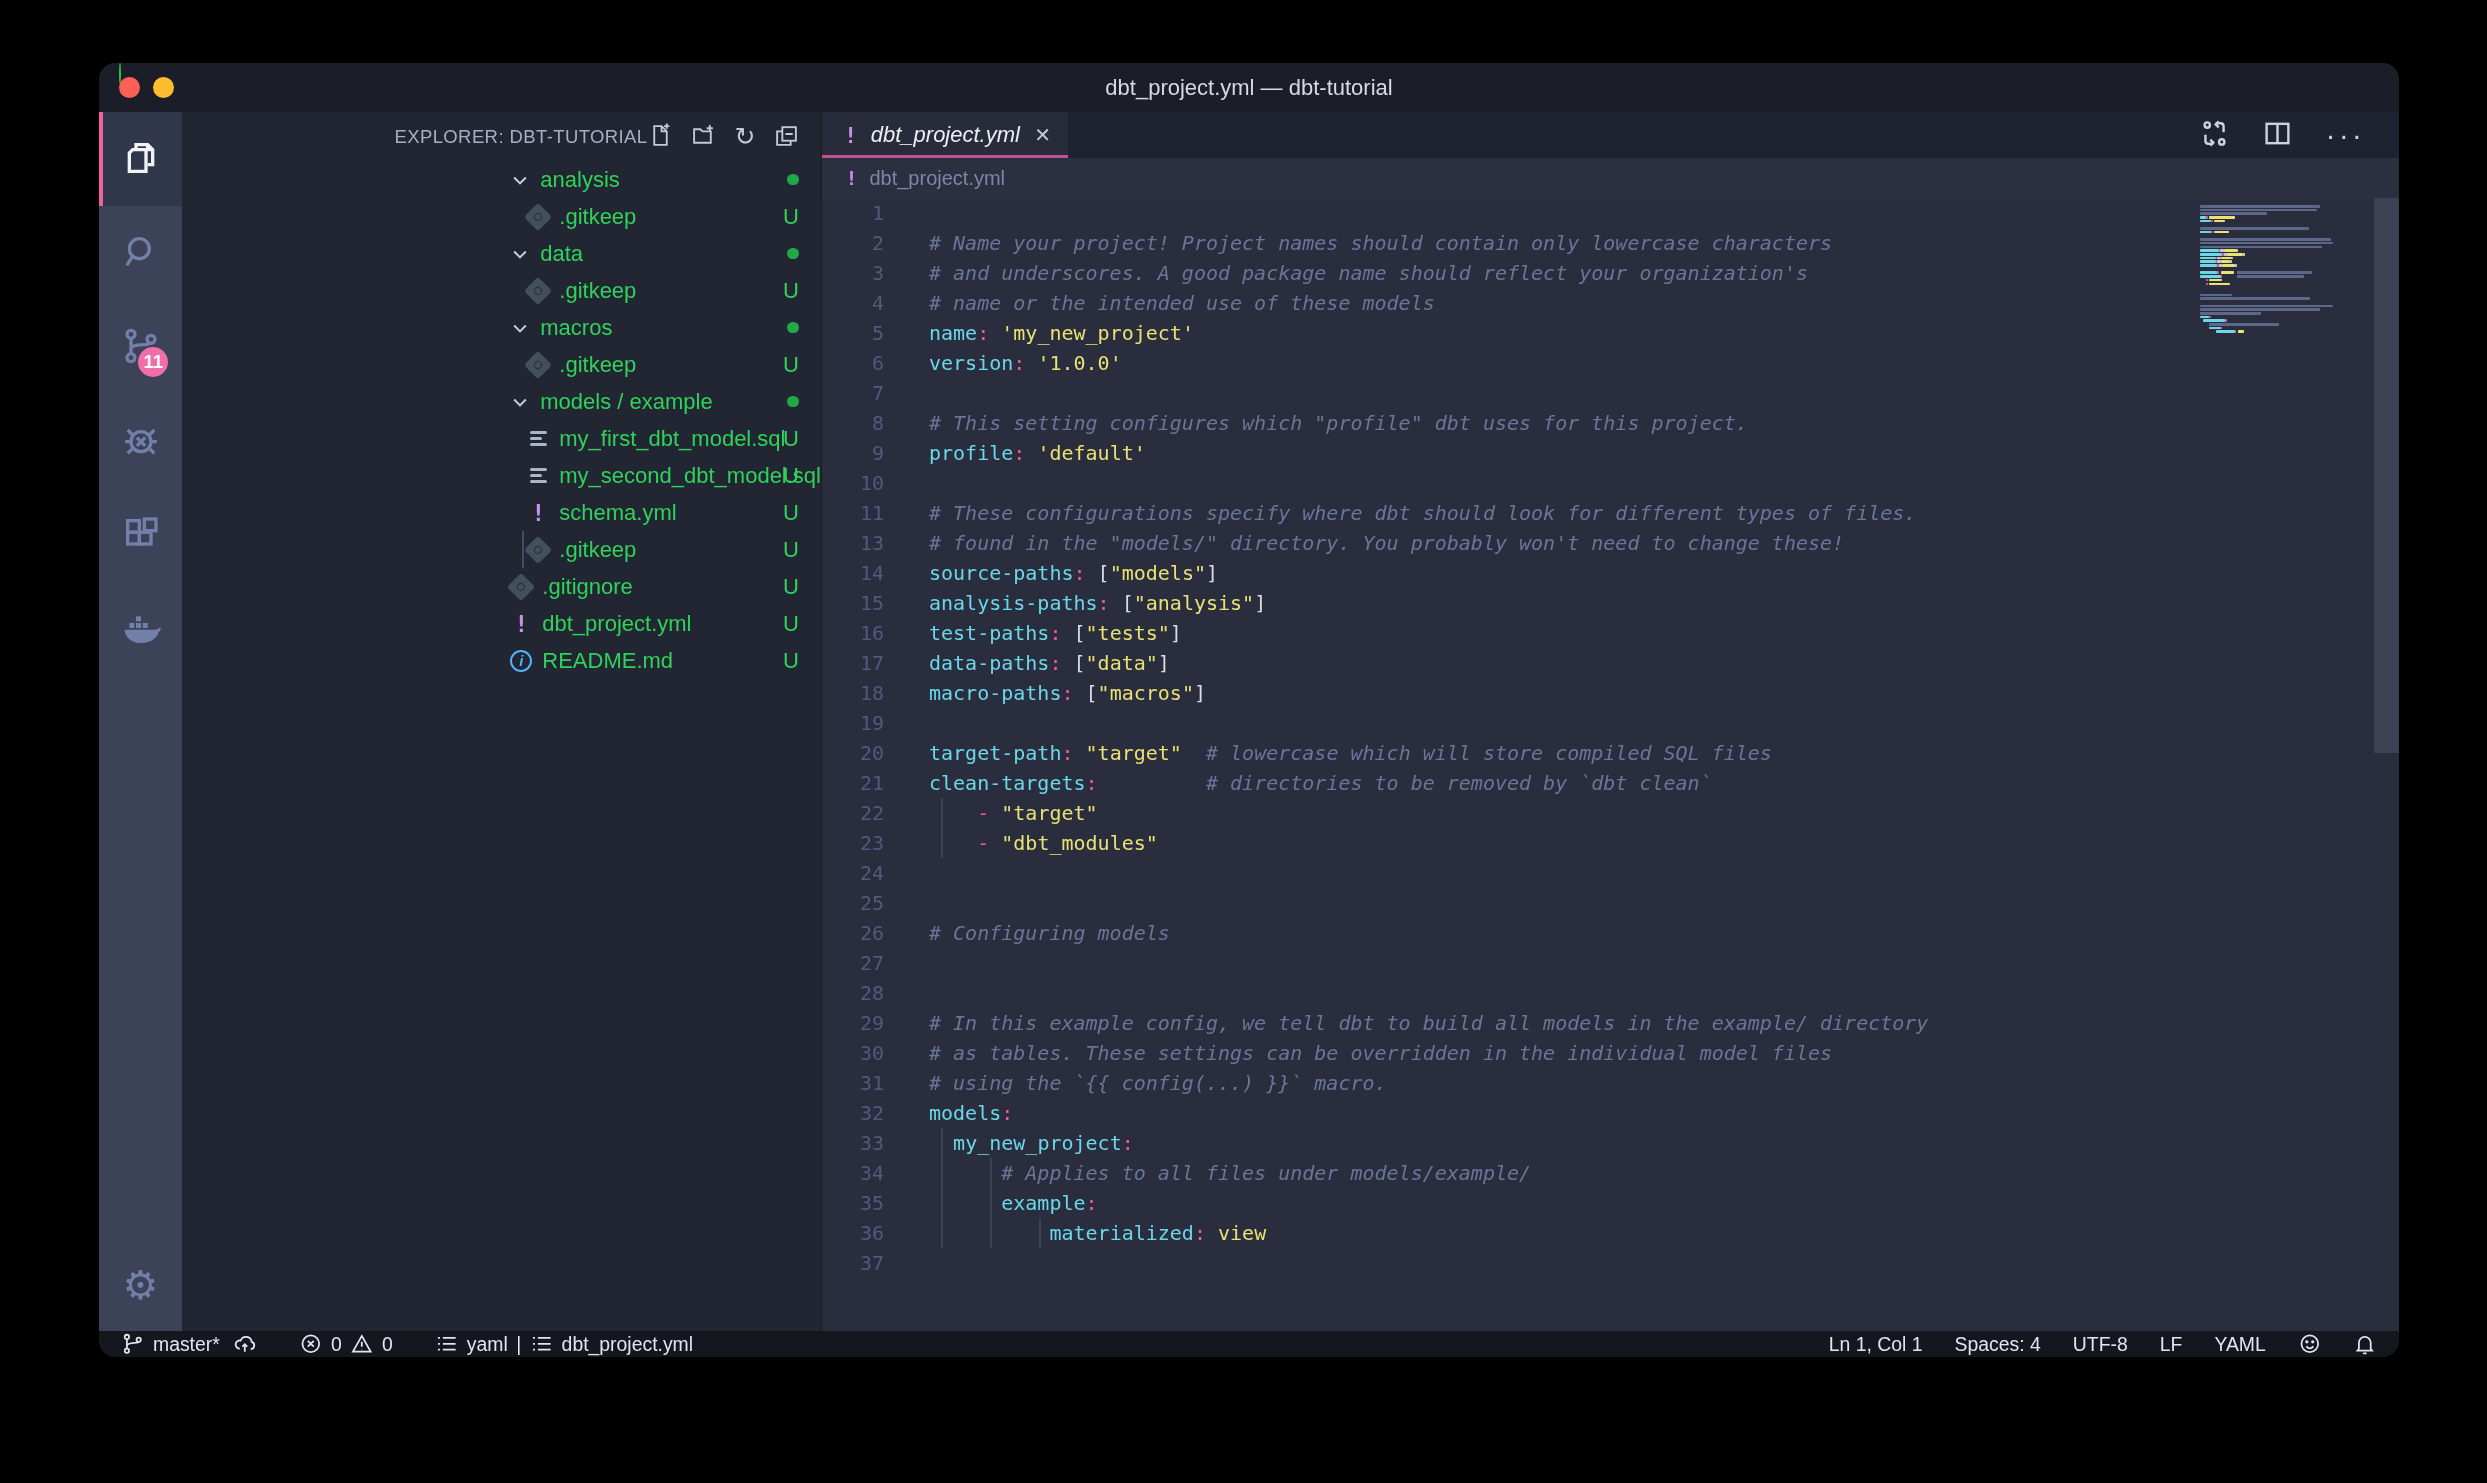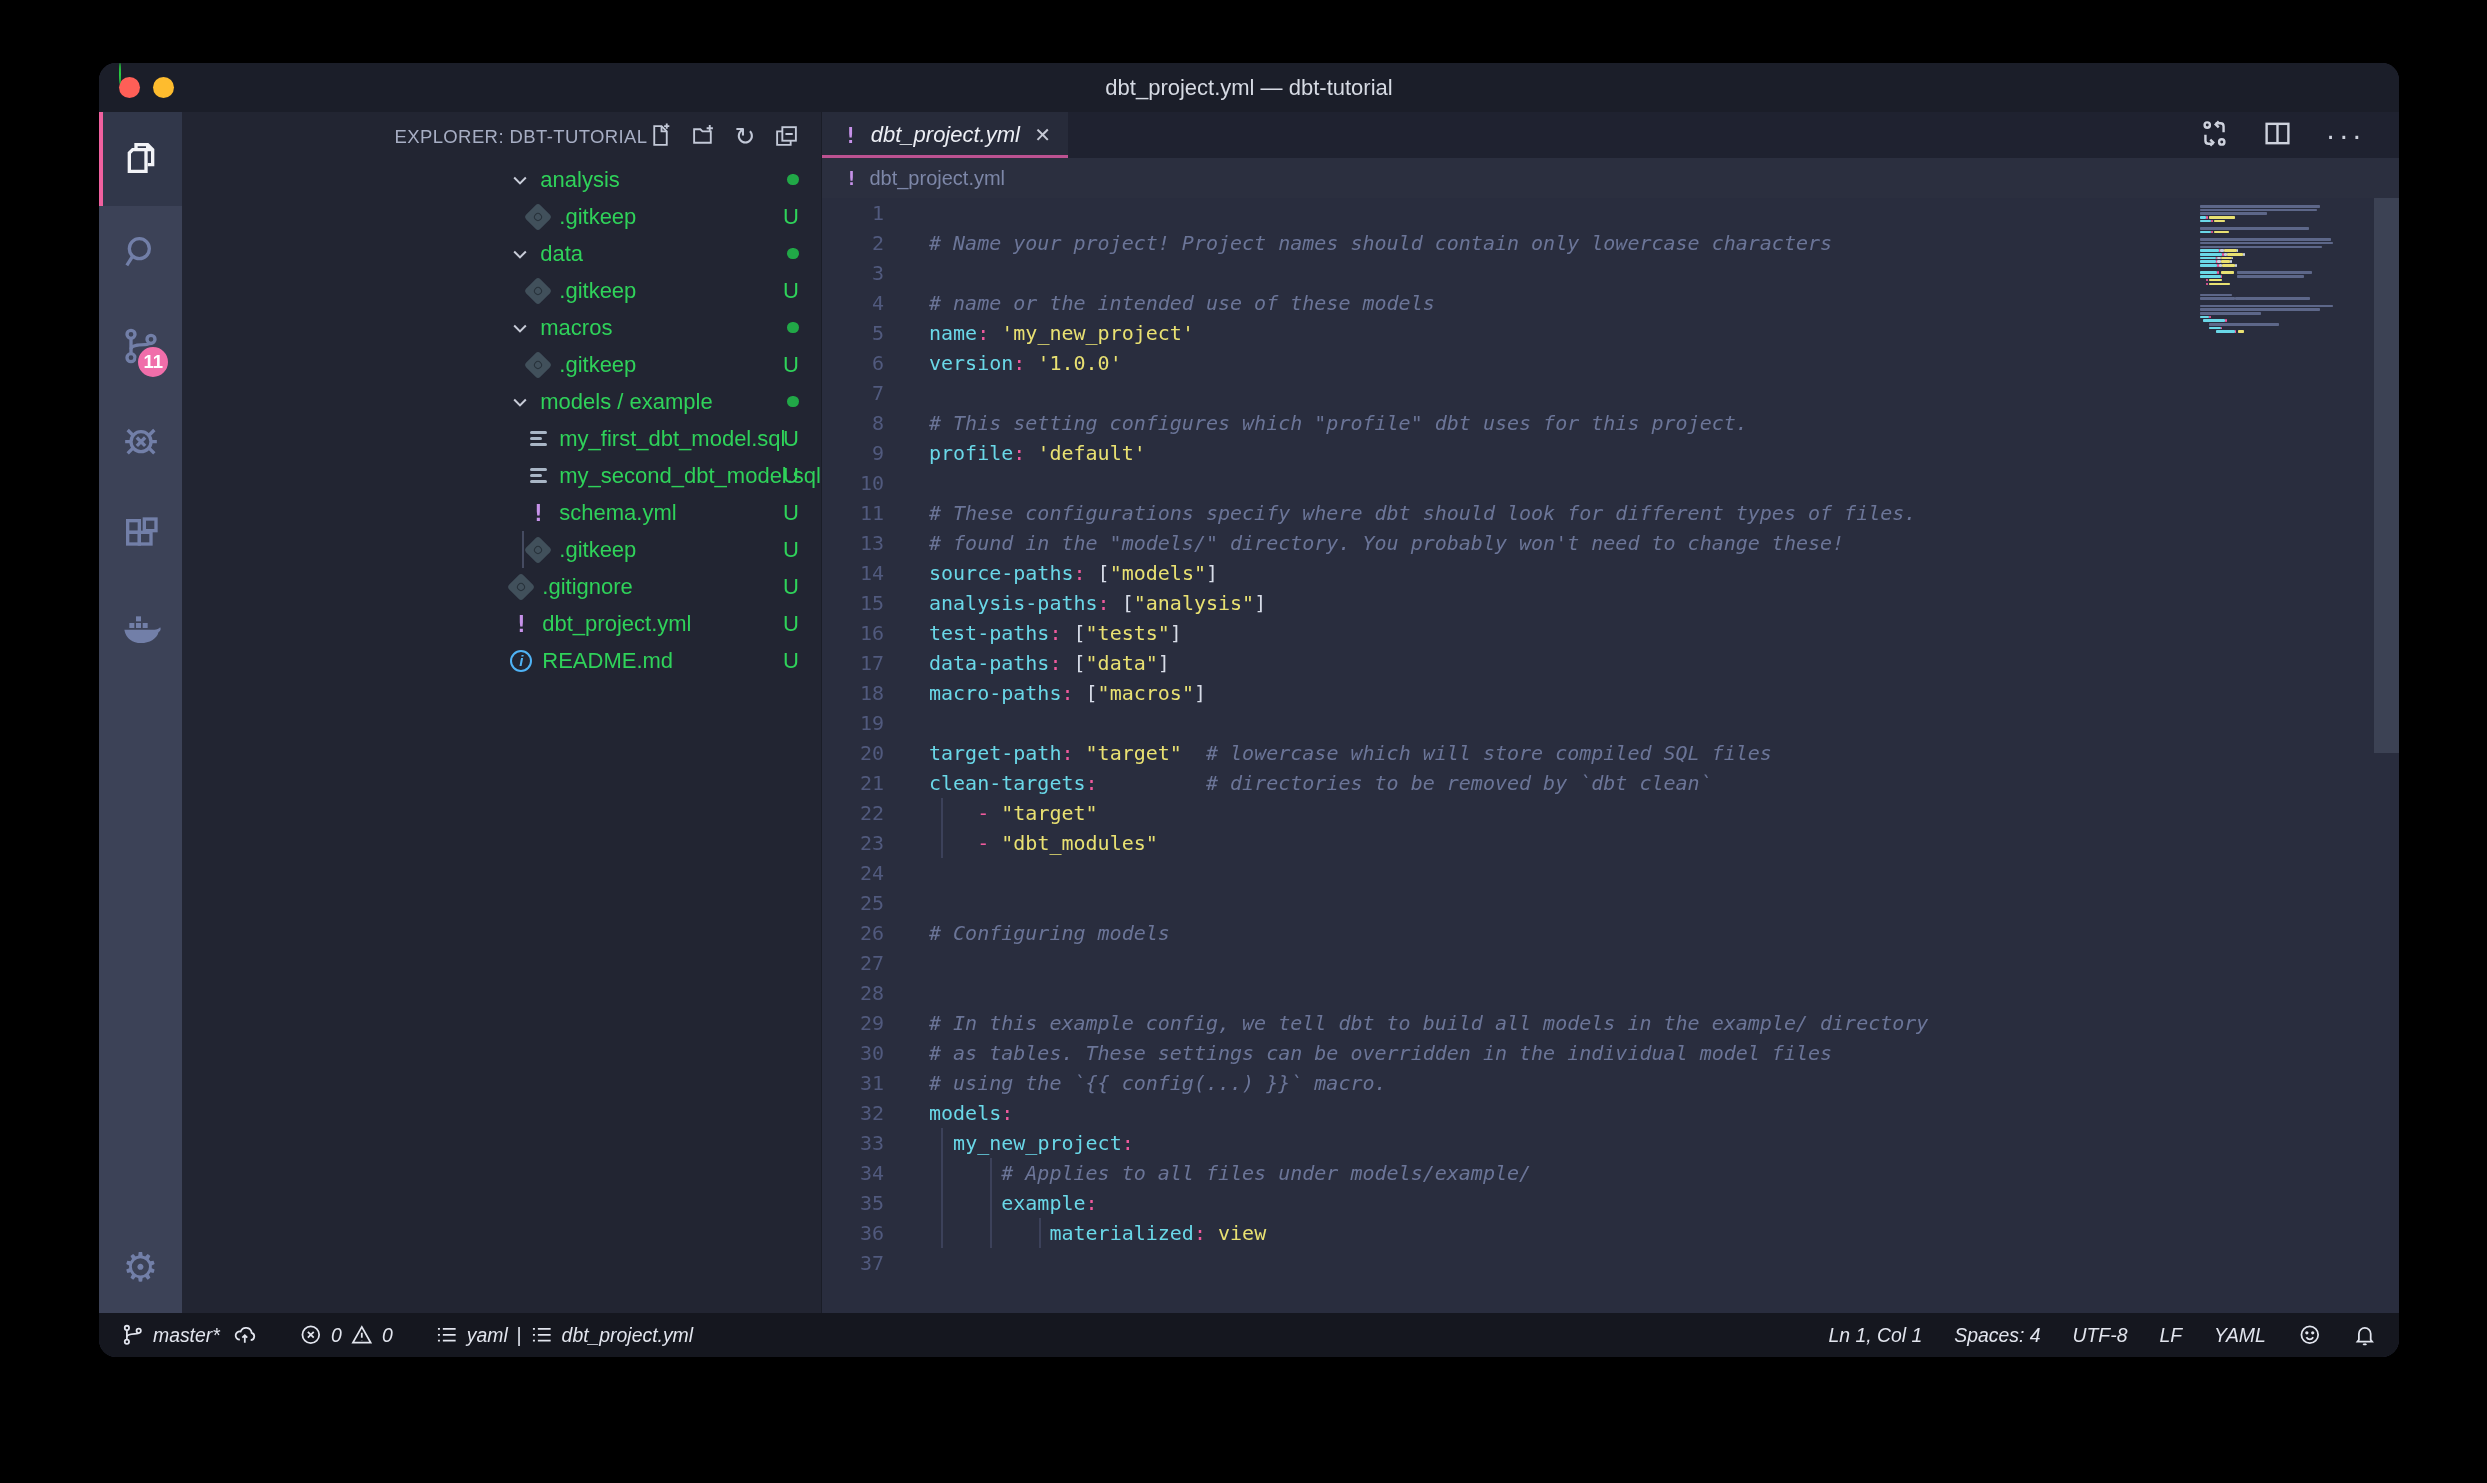--- a/index.html
+++ b/index.html
@@ -89,22 +89,22 @@
   .tk-k { color:#6ad8e8; } .tk-p { color:#ef5a9d; } .tk-s { color:#e9e172; }
   .tk-c { color:#6b7598;font-style:italic; } .tk-w { color:#d7dce8; }
   .tk-u { color:#6b7598; text-decoration:underline; }
 
   .minimap { position:absolute; top:3.4px; right:29px; width:182px; }
   .mrow { height:2.5px; margin-bottom:1.2px; display:flex; }
   .mseg { height:2.5px; border-radius:0.8px; }
   .vscroll { position:absolute; top:0; right:0; width:25px; height:555px; background:rgba(195,205,235,0.13); }
 
   
-  .statusbar { height:44px; flex:none; background:#15171f; color:#e2e5ee; font-size:19.4px;
-               display:flex; align-items:center; padding:0 22px;font-style:italic; }
+  .statusbar { height:26px; flex:none; background:#15171f; color:#e2e5ee; font-size:19.4px;
+               display:flex; align-items:center; padding:0 22px; }
   .sb-left, .sb-right { display:flex; align-items:center; gap:13.5px; }
   .sb-right { margin-left:auto; gap:32px; }
   .statusbar svg { width:23.6px; height:23.6px; stroke:#e2e5ee; fill:none; stroke-width:1.8; display:block; }
   .sgroup { display:flex; align-items:center; gap:8.4px; }
   .sgap { width:15px; }
 </style>
 </head>
 <body>
 
 <div class="win">
@@ -355,21 +355,21 @@
 
       <div class="breadcrumb">
         <span class="bc-icon">!</span>
         <span class="bc-label">dbt_project.yml</span>
       </div>
 
       <div class="code">
         <div id="lines">
             <div class="cline"><span class="lnum">1</span><span class="lcode"></span></div>
             <div class="cline"><span class="lnum">2</span><span class="lcode"><span class="tk-c"># Name your project! Project names should contain only lowercase characters</span></span></div>
-            <div class="cline"><span class="lnum">3</span></div>
+            <div class="cline"><span class="lnum">3</span><span class="lcode"><span class="tk-c"># and underscores. A good package name should reflect your organization's</span></span></div>
             <div class="cline"><span class="lnum">4</span><span class="lcode"><span class="tk-c"># name or the intended use of these models</span></span></div>
             <div class="cline"><span class="lnum">5</span><span class="lcode"><span class="tk-k">name</span><span class="tk-p">:</span><span class="tk-w"> </span><span class="tk-s">'my_new_project'</span></span></div>
             <div class="cline"><span class="lnum">6</span><span class="lcode"><span class="tk-k">version</span><span class="tk-p">:</span><span class="tk-w"> </span><span class="tk-s">'1.0.0'</span></span></div>
             <div class="cline"><span class="lnum">7</span><span class="lcode"></span></div>
             <div class="cline"><span class="lnum">8</span><span class="lcode"><span class="tk-c"># This setting configures which "profile" dbt uses for this project.</span></span></div>
             <div class="cline"><span class="lnum">9</span><span class="lcode"><span class="tk-k">profile</span><span class="tk-p">:</span><span class="tk-w"> </span><span class="tk-s">'default'</span></span></div>
             <div class="cline"><span class="lnum">10</span><span class="lcode"></span></div>
             <div class="cline"><span class="lnum">11</span><span class="lcode"><span class="tk-c"># These configurations specify where dbt should look for different types of files.</span></span></div>
             <div class="cline"><span class="lnum">13</span><span class="lcode"><span class="tk-c"># found in the "models/" directory. You probably won't need to change these!</span></span></div>
             <div class="cline"><span class="lnum">14</span><span class="lcode"><span class="tk-k">source-paths</span><span class="tk-p">:</span><span class="tk-w"> [</span><span class="tk-s">"models"</span><span class="tk-w">]</span></span></div>

